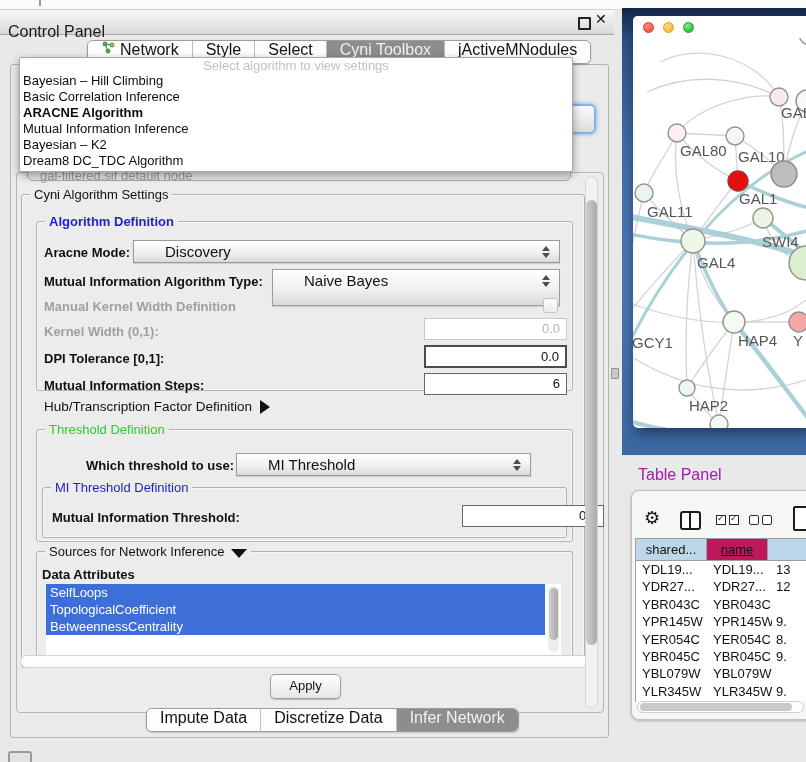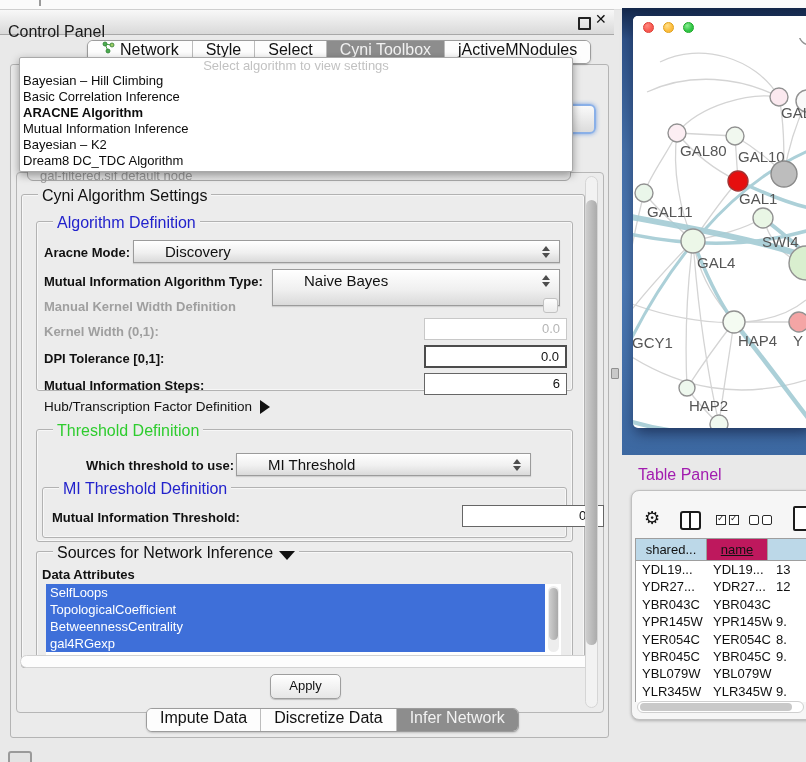--- a/index.html
+++ b/index.html
@@ -32,21 +32,21 @@
   #algo-prompt{height:15px;line-height:15px;text-align:center;color:#c2c2c2;font-size:13px;}
   .algo-item{height:16px;line-height:16px;padding-left:3px;font-size:13px;color:#0c0c0c;white-space:nowrap;}
   .algo-item.sel{font-weight:bold;}
   #hidden-combo-fragment{left:556px;top:104px;width:36px;height:26px;border:2px solid #8ab0e8;border-radius:6px;
     background:linear-gradient(#fafafa,#dcdcdc);box-shadow:0 0 4px rgba(110,155,225,.9);z-index:20;}
   #bg-combo{left:27px;top:152px;width:544px;height:29px;border:1px solid #a8a8a8;border-radius:6px;
     background:linear-gradient(#fbfbfb,#e3e3e3);z-index:5;color:#9a9a9a;line-height:46px;padding-left:12px;
     font-size:13px;box-sizing:border-box;}
   
   .gb{position:absolute;border:1px solid #b2b2b2;border-radius:3px;box-shadow:inset 0 0 0 1px rgba(255,255,255,.6);}
-  .gt{position:absolute;top:-8px;left:16px;background:#ececec;padding:0 4px;font-size:16px;color:#111;white-space:nowrap;}
+  .gt{position:absolute;top:-8px;left:8px;background:#ececec;padding:0 4px;font-size:13px;color:#111;white-space:nowrap;}
   .gt.blue{color:#2222cc;}
   .gt.green{color:#2ecc2e;}
   .lbl{position:absolute;font-size:13px;color:#111;white-space:nowrap;}
   .b{font-weight:bold;}
   .dis{color:#9f9f9f;}
   
   .combo{position:absolute;border:1px solid #9b9b9b;border-radius:0;
     background:linear-gradient(#ffffff,#f0f0f0 55%,#dadada);box-shadow:inset 0 1px 0 #fff,0 1px 1px rgba(0,0,0,.12);
     font-size:15px;line-height:22px;padding-left:31px;box-sizing:border-box;color:#111;}
   .arrows{position:absolute;right:9px;top:4px;width:8px;height:14px;}
@@ -178,21 +178,21 @@
         <div class="algo-item">Mutual Information Inference</div>
         <div class="algo-item">Bayesian – K2</div>
         <div class="algo-item">Dream8 DC_TDC Algorithm</div>
       </div>
   </div>
 
   <div class="gb" style="left:21px;top:194px;width:562px;height:472px;">
     <span class="gt">Cyni Algorithm Settings</span>
   </div>
 
-  <div class="gb" style="left:36px;top:221px;width:535px;height:168px;">
+  <div class="gb" style="left:36px;top:221px;width:535px;height:168px;font-weight:bold;">
     <span class="gt blue">Algorithm Definition</span>
   </div>
   <div class="lbl b" style="left:44px;top:245px;">Aracne Mode:</div>
   <div class="combo" style="left:133px;top:240px;width:427px;height:23px;">
     <span>Discovery</span>
     <span class="arrows"></span>
   </div>
   <div class="lbl b" style="left:44px;top:274px;">Mutual Information Algorithm Type:</div>
   <div class="combo" style="left:272px;top:269px;width:288px;height:37px;">
     <span>Naive Bayes</span>
@@ -226,21 +226,20 @@
   <div class="field f-mid" style="left:419px;top:505px;width:142px;height:22px;margin-left:43px;">0.5</div>
 
   <div class="gb" style="left:36px;top:551px;width:535px;height:113px;border-bottom:none;">
     <span class="gt"><span>Sources for Network Inference</span><span class="tri-down"></span></span>
   </div>
   <div class="lbl b" style="left:42px;top:567px;">Data Attributes</div>
   <div class="abs" id="attr-list">
       <div class="attr-item">SelfLoops</div>
       <div class="attr-item">TopologicalCoefficient</div>
       <div class="attr-item">BetweennessCentrality</div>
-      <div class="attr-item">gal4RGexp</div>
     </div>
   <div class="abs" id="attr-scroll"></div>
   <div class="abs" id="attr-thumb"></div>
   <div class="abs" id="h-scroll"></div>
 
   <div class="abs" id="v-track"></div>
   <div class="abs" id="v-thumb"></div>
 
   <div class="abs" id="apply-btn">Apply</div>
 

